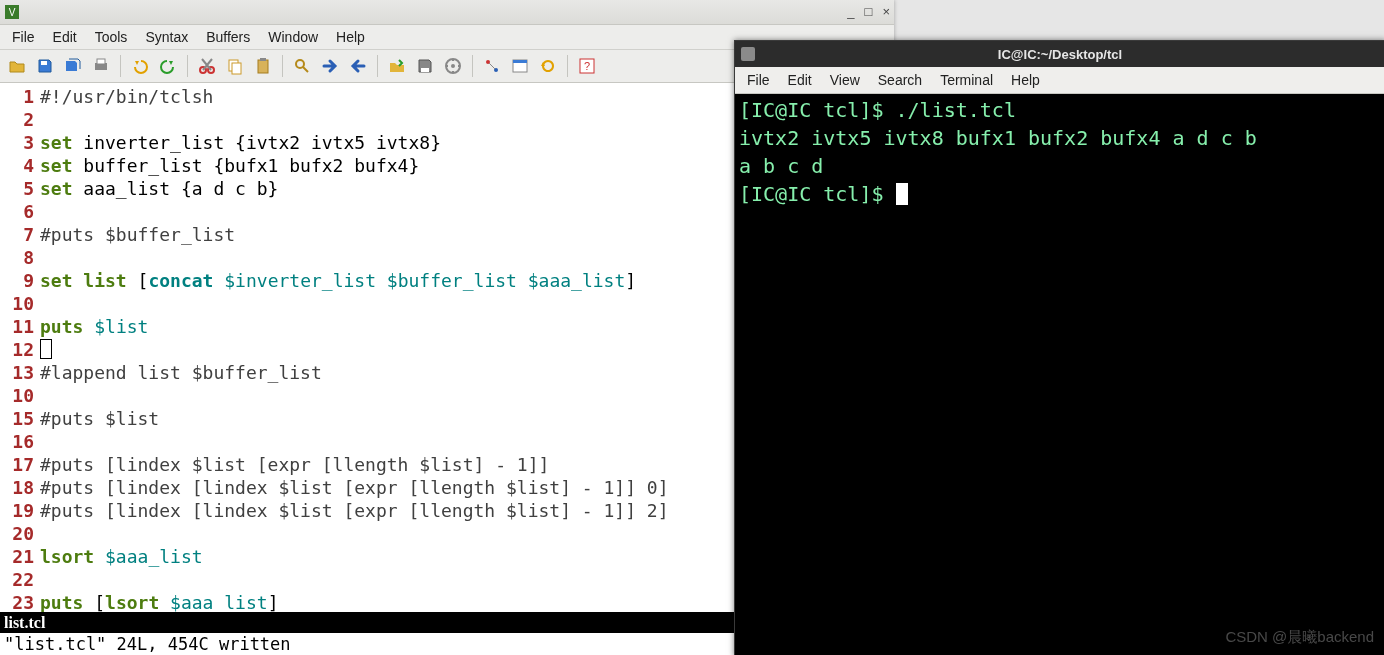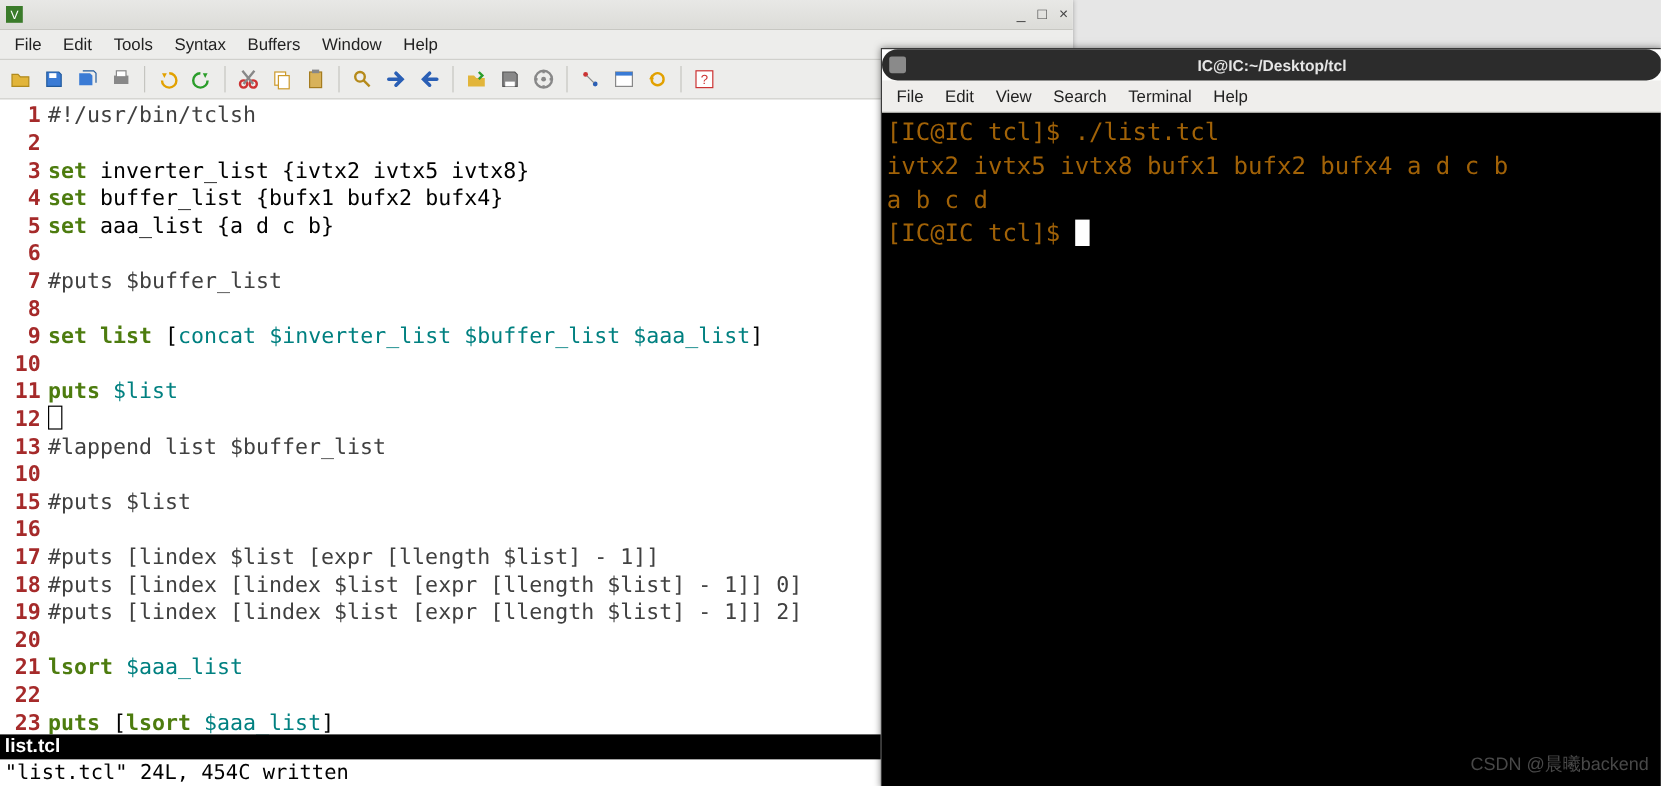--- a/index.html
+++ b/index.html
@@ -111,32 +111,32 @@
   .gutter {
     width: 34px;
     text-align: right;
     padding-right: 6px;
     color: #a52a2a;
     font-weight: bold;
     user-select:none;
   }
   .code { flex:1; color:#000; }
   .kw { color:#4d7c0f; font-weight:bold; }     
-  .fn { color:#008080; font-weight:normal; }     
+  .fn { color:#008080; font-weight:bold; }     
   .var { color:#008080; }                       
   .cm { color:#404040; }                           
   .cursor-box {
     display:inline-block; width:10px; height:18px;
     border:1px solid #000; vertical-align:-3px;
   }
   .statusbar {
     height: 21px;
     background:#000;
     color:#fff;
-    font-family: Liberation Sans, sans-serif;
+    font-family: Liberation Serif, serif;
     font-size:16px;
     display:flex; align-items:center;
     padding:0 4px;
   }
   .statusbar .sb-file { font-weight:bold; flex:0 0 auto; }
   .statusbar .sb-pos  { margin-left:auto; font-weight:bold;}
   .msgbar {
     height:22px;
     background:#fff;
     color:#000;
@@ -159,21 +159,20 @@
     box-shadow: 0 0 6px rgba(0,0,0,.5);
     display:flex;
     flex-direction:column;
   }
   .term-titlebar {
     height:26px;
     background:#2c2c2c;
     display:flex;
     align-items:center;
     position:relative;
-    border-radius:13px;
   }
   .term-titlebar .term-appicon {
     width:14px;height:14px;margin-left:6px;
     background:#8a8a8a;border-radius:2px;
   }
   .term-titlebar .term-title {
     position:absolute; left:0; right:0; text-align:center;
     color:#e6e6e6; font-weight:bold; font-size:13px;
   }
   .term-menubar {
@@ -181,21 +180,21 @@
     background:#efeeec;
     display:flex; align-items:center; gap:2px;
     padding:0 4px;
     font-size:14px; color:#222;
     border-bottom:1px solid #c7c7c2;
   }
   .term-menubar .menu-item { padding:2px 8px; cursor:pointer; }
   .term-body {
     flex:1;
     background:#000;
-    color:#a16207;
+    color:#86efac;
     font-family:"DejaVu Sans Mono",monospace;
     font-size:20px;
     line-height:28px;
     padding:2px 4px;
     white-space:pre-wrap;
   }
   .term-cursor {
     display:inline-block;
     width:12px; height:22px;
     background:#fff;

